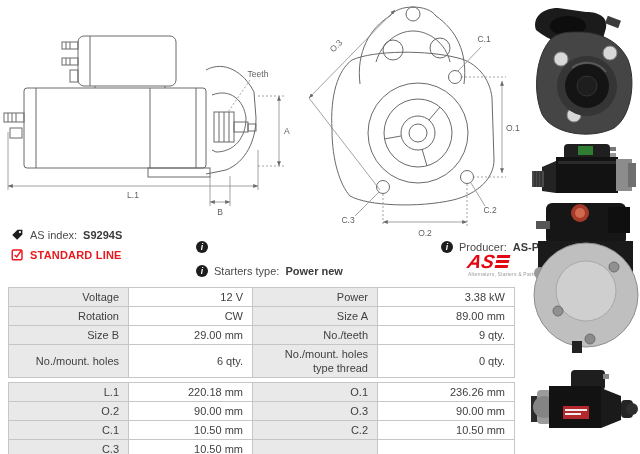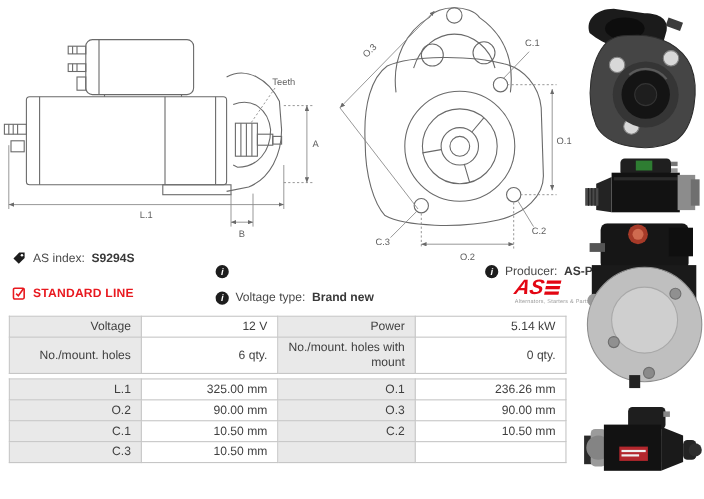--- a/index.html
+++ b/index.html
@@ -141,36 +141,36 @@
 
   <div class="inforow" style="left:11px;top:228px">
     <svg width="13" height="13" viewBox="0 0 16 16">
       <path d="M1.5,8.5 L8,2 H14 V8 L7.5,14.5 Z" fill="#1d1d1d"></path>
       <circle cx="11" cy="5" r="1.4" fill="#fff"></circle>
     </svg>
     <span>AS index:</span>
     <b>S9294S</b>
   </div>
 
-  <div class="inforow" style="left:11px;top:260px">
+  <div class="inforow" style="left:11px;top:248px">
     <svg width="13" height="13" viewBox="0 0 16 16">
       <rect x="1.5" y="2.5" width="12" height="12" rx="1.5" fill="none" stroke="#e8191f" stroke-width="1.8"></rect>
       <path d="M4.5,8.5 L7,11 L13,2.5" fill="none" stroke="#e8191f" stroke-width="1.8"></path>
     </svg>
     <span class="std-line">STANDARD LINE</span>
   </div>
 
   <div class="inforow" style="left:196px;top:241px">
     <span class="info-icon">i</span>
   </div>
 
   <div class="inforow" style="left:196px;top:265px">
     <span class="info-icon">i</span>
-    <span>Voltage type:</span>
-    <b>Brand new</b>
+    <span>Starters type:</span>
+    <b>Power new</b>
   </div>
 
   <div class="inforow" style="left:441px;top:241px">
     <span class="info-icon">i</span>
     <span>Producer:</span>
     <b>AS-PL</b>
   </div>
 
   <div class="as-logo">
     <div class="as-logo-row">
@@ -190,41 +190,53 @@
           <col style="width:120px">
           <col style="width:124px">
           <col style="width:125px">
           <col style="width:137px">
         </colgroup>
       <tbody>
         <tr>
           <td class="lbl">Voltage</td>
           <td class="val">12 V</td>
           <td class="lbl">Power</td>
-          <td class="val">5.14 kW</td>
+          <td class="val">3.38 kW</td>
+        </tr>
+        <tr>
+          <td class="lbl">Rotation</td>
+          <td class="val">CW</td>
+          <td class="lbl">Size A</td>
+          <td class="val">89.00 mm</td>
+        </tr>
+        <tr>
+          <td class="lbl">Size B</td>
+          <td class="val">29.00 mm</td>
+          <td class="lbl">No./teeth</td>
+          <td class="val">9 qty.</td>
         </tr>
         <tr>
           <td class="lbl">No./mount. holes</td>
           <td class="val">6 qty.</td>
-          <td class="lbl">No./mount. holes with mount</td>
+          <td class="lbl">No./mount. holes type thread</td>
           <td class="val">0 qty.</td>
         </tr>
       </tbody>
     </table>
     <table class="spec lower">
       <colgroup>
           <col style="width:120px">
           <col style="width:124px">
           <col style="width:125px">
           <col style="width:137px">
         </colgroup>
       <tbody>
         <tr>
           <td class="lbl">L.1</td>
-          <td class="val">325.00 mm</td>
+          <td class="val">220.18 mm</td>
           <td class="lbl">O.1</td>
           <td class="val">236.26 mm</td>
         </tr>
         <tr>
           <td class="lbl">O.2</td>
           <td class="val">90.00 mm</td>
           <td class="lbl">O.3</td>
           <td class="val">90.00 mm</td>
         </tr>
         <tr>

